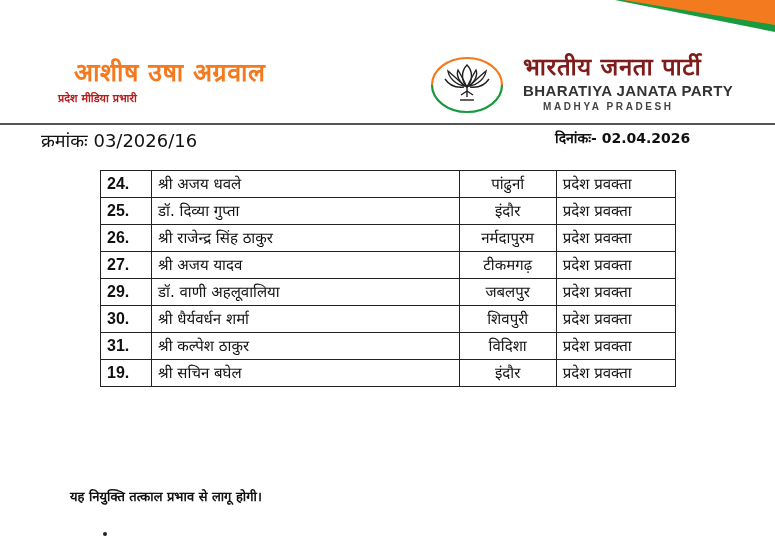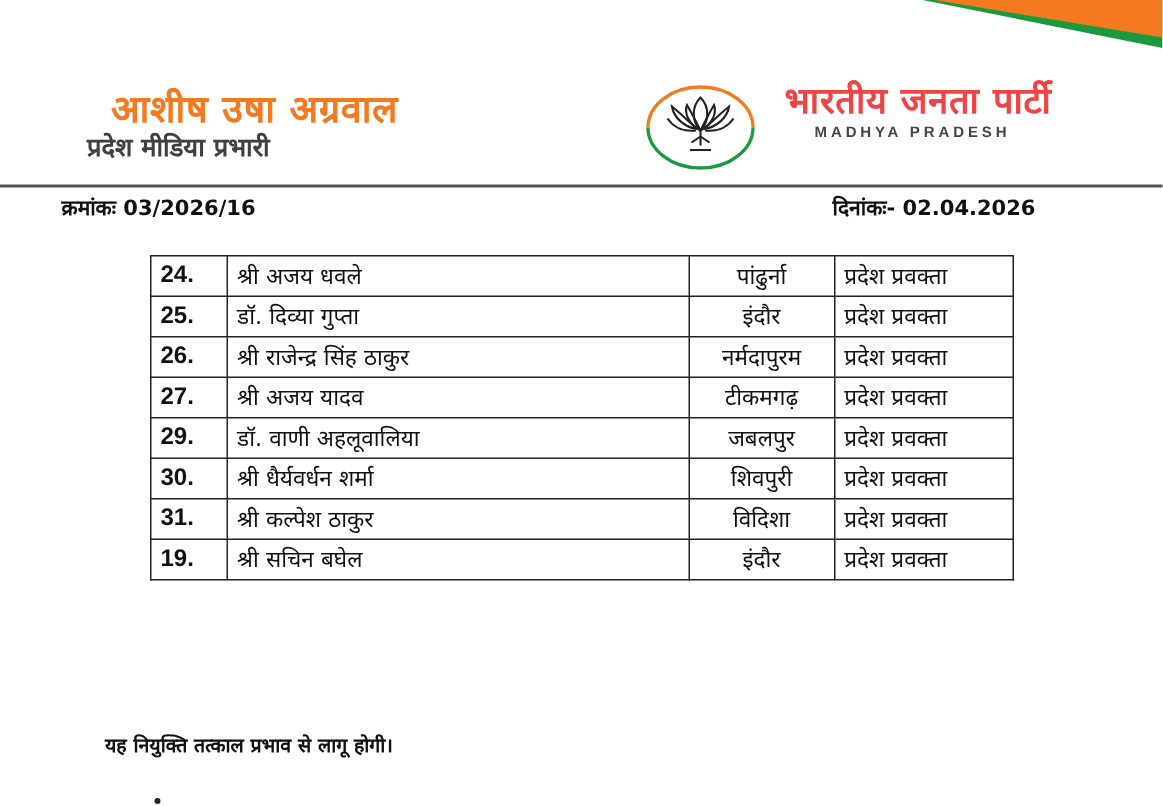--- a/index.html
+++ b/index.html
@@ -14,46 +14,46 @@
     }
     .sender {
       position: absolute; left: 26px; top: 58px;
     }
     .sender-name {
       color: #f47a20; font-size: 25px; font-weight: bold; line-height: 30px;
       letter-spacing: 0.5px;
       margin-left: 48px;
     }
     .sender-title {
-      color: #404040; font-size: 17px; font-weight: bold; line-height: 22px;
+      color: #b91c1c; font-size: 11px; font-weight: bold; line-height: 22px;
       margin-left: 32px;
     }
     .logo {
       position: absolute; left: 428px; top: 55px; width: 78px; height: 60px;
     }
     .party {
       position: absolute; left: 523px; top: 52px; width: 220px;
     }
     .party-hi {
-      font-size: 24px; font-weight: bold; color: #ef4444; line-height: 30px; letter-spacing: 0.5px;
+      font-size: 24px; font-weight: bold; color: #7f1d1d; line-height: 30px; letter-spacing: 0.5px;
     }
     .party-en {
       font-family: "Liberation Sans", sans-serif;
       font-size: 15px; font-weight: bold; color: #333; line-height: 18px; letter-spacing: 0.4px;
     }
     .party-state {
       font-family: "Liberation Sans", sans-serif;
       font-size: 10px; font-weight: bold; color: #444; letter-spacing: 2.6px;
       margin-left: 20px; line-height: 14px;
     }
     .rule {
       position: absolute; left: 0; right: 0; top: 123px; height: 2px; background: #555;
     }
     .ref {
-      position: absolute; left: 41px; top: 128px; font-size: 14px; font-weight: bold;
+      position: absolute; left: 41px; top: 128px; font-size: 18px; font-weight: normal;
     }
     .date {
       position: absolute; left: 555px; top: 128px; font-size: 14px; font-weight: bold;
     }
     table.list {
       position: absolute; left: 100px; top: 170px;
       border-collapse: collapse; width: 576px;
       font-size: 15px;
     }
     table.list td {
@@ -97,20 +97,21 @@
     <path d="M41,31 C50,30 57,23 58,16 C53,20 47,26 41,31"></path>
     <path d="M36,32 C28,33 21,30 17,24"></path>
     <path d="M42,32 C50,33 57,30 61,24"></path>
     <path d="M39,32 L39,42 M39,36 L33,40 M39,36 L45,40"></path>
     <path d="M32,45 L46,45"></path>
   </g>
 </svg>
 
 <div class="party">
   <div class="party-hi">भारतीय जनता पार्टी</div>
+  <div class="party-en">BHARATIYA JANATA PARTY</div>
   <div class="party-state">MADHYA PRADESH</div>
 </div>
 
 <div class="rule"></div>
 
 <div class="ref">क्रमांकः 03/2026/16</div>
 <div class="date">दिनांकः- 02.04.2026</div>
 
 <table class="list">
   <tbody>

